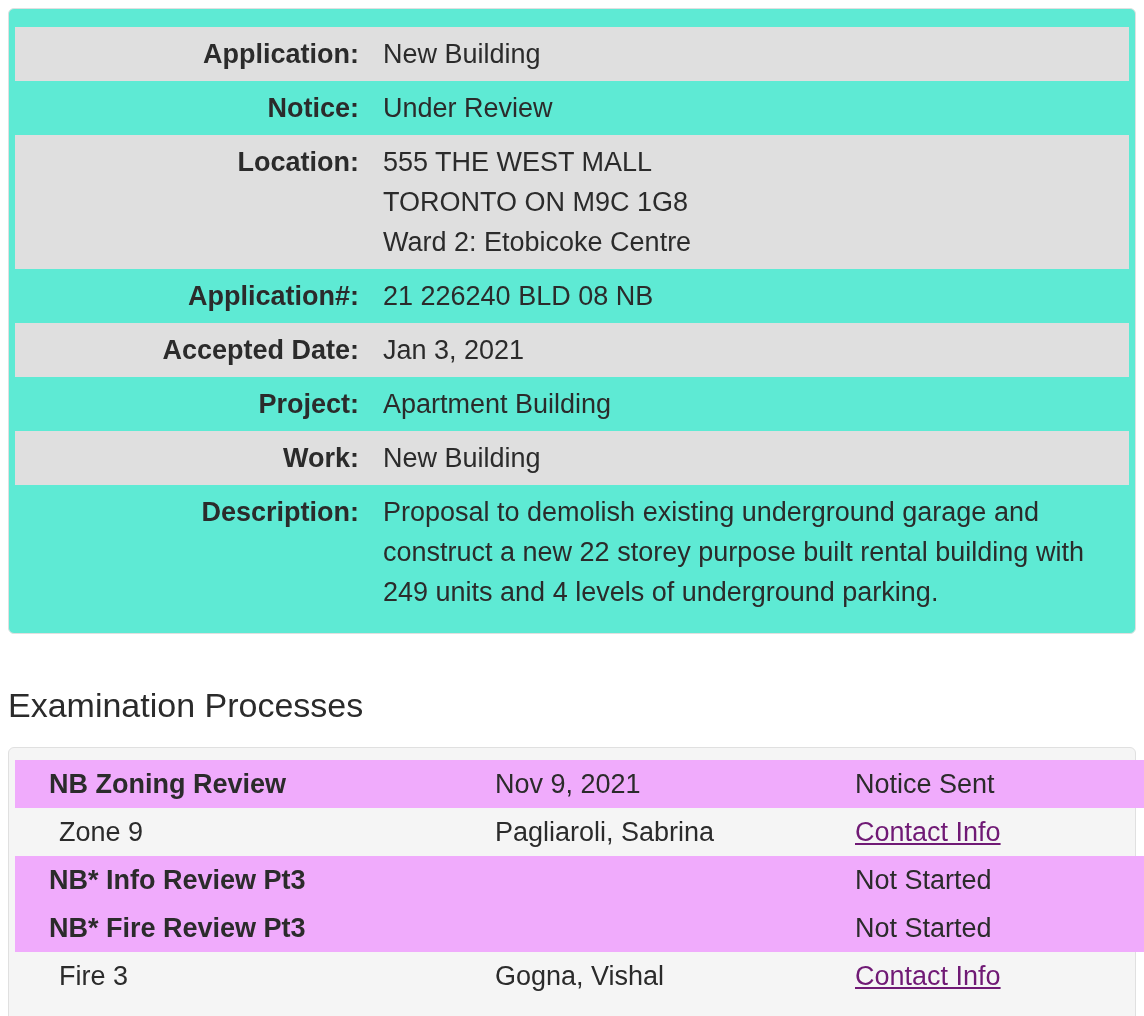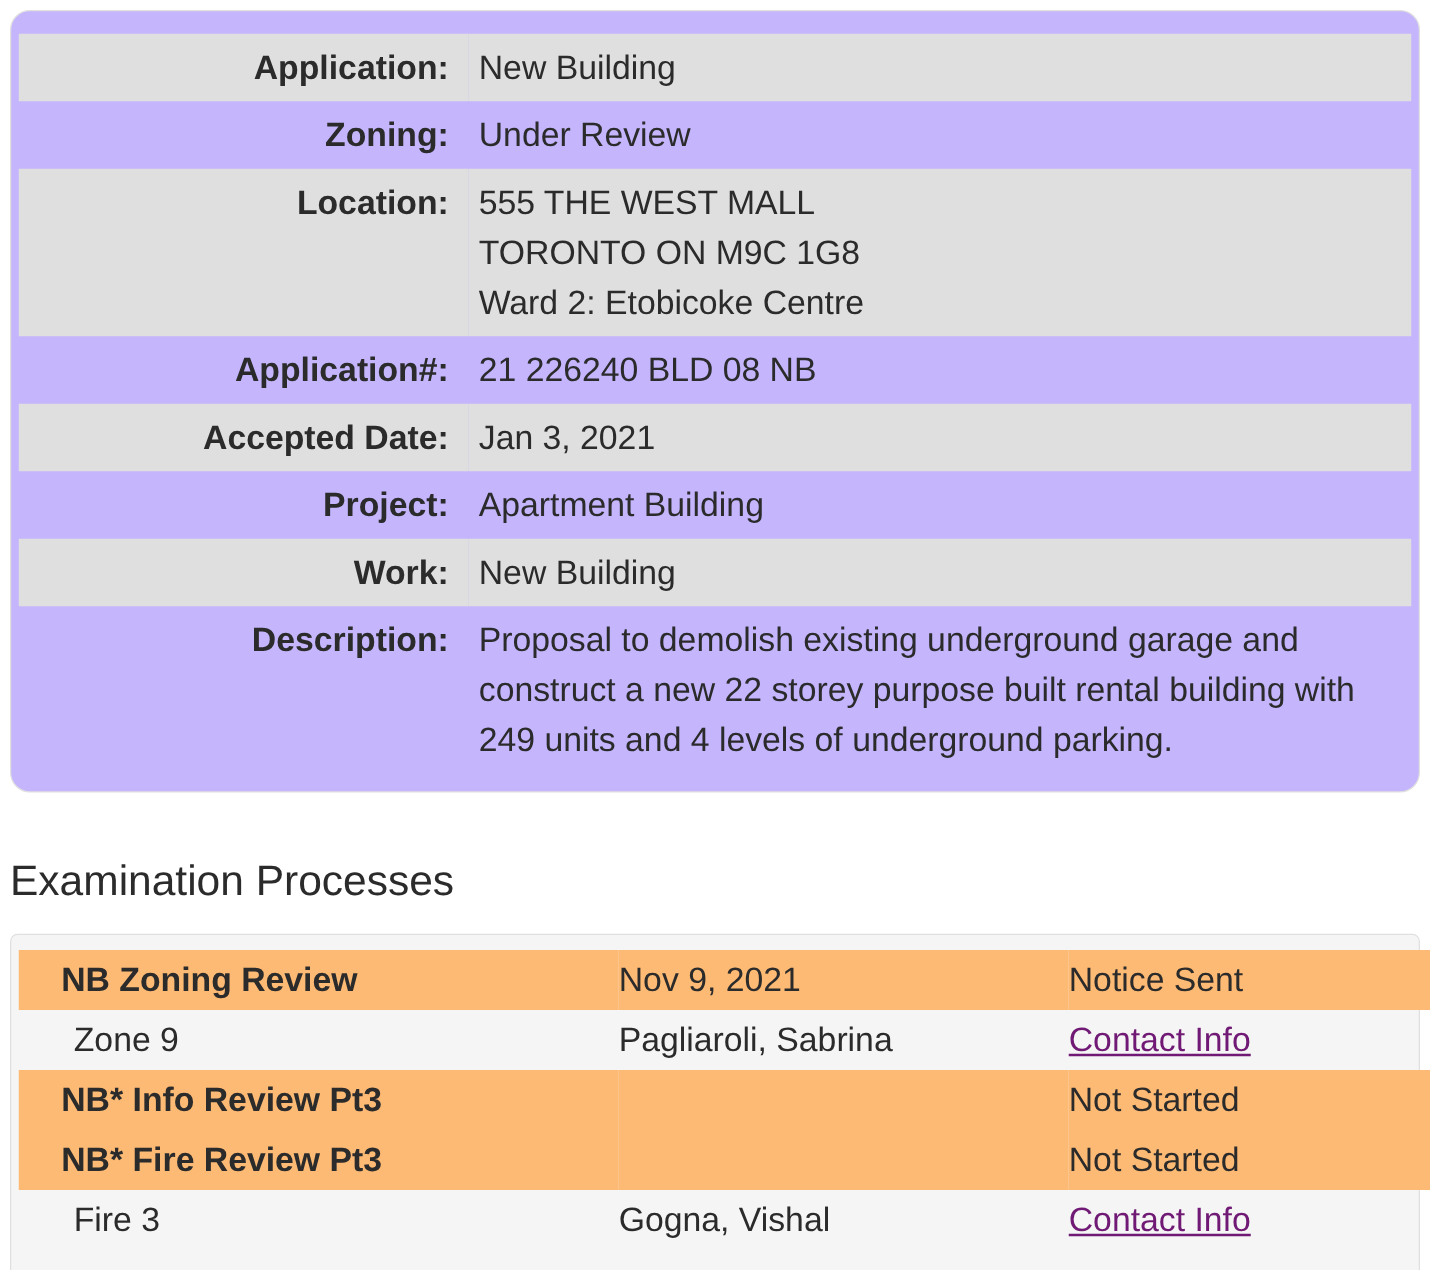--- a/index.html
+++ b/index.html
@@ -11,23 +11,23 @@
     color: #2b2b2b;
   }
   body {
     width: 1144px;
     min-height: 1016px;
     padding: 8px 0 0 0;
   }
 
   .panel {
     margin: 0 8px;
-    background: #c4b5fd;
+    background: #5eead4;
     border: 1px solid #e0e0e0;
-    border-radius: 16px;
+    border-radius: 6px;
     padding: 18px 6px 14px 6px;
   }
 
   .detail-table {
     width: 100%;
     border-collapse: collapse;
   }
   .detail-table tr.shaded td { background: #dfdfdf; }
   .detail-table td {
     padding: 7px 0;
@@ -66,21 +66,21 @@
     width: 100%;
     border-collapse: collapse;
     table-layout: fixed;
   }
   .proc-table td {
     font-size: 27px;
     line-height: 34px;
     padding: 7px 0;
     vertical-align: top;
   }
-  .proc-table tr.shaded td { background: #fdba74; margin-left: 20px; }
+  .proc-table tr.shaded td { background: #f0abfc; margin-left: 20px; }
   .proc-table td.c1 { width: 480px; padding-left: 28px; }
   .proc-table td.c2 { width: 360px; }
   .proc-table td.c3 { width: 290px; }
   .proc-table tr.head td.c1 { font-weight: bold; padding-left: 34px; }
   .proc-table tr.sub td.c1 { padding-left: 44px; }
   .proc-table td.c3 a {
     color: #701a75;
     text-decoration: underline;
   }
   .proc-table td.c3 span.plain { color: #2b2b2b; }
@@ -91,21 +91,21 @@
 <div class="panel">
   <table class="detail-table">
     <tbody>
         <tr class="shaded">
           <td class="label">Application:</td>
           <td class="value">
             <span class="value-line">New Building</span>
           </td>
         </tr>
         <tr>
-          <td class="label">Zoning:</td>
+          <td class="label">Notice:</td>
           <td class="value">
             <span class="value-line">Under Review</span>
           </td>
         </tr>
         <tr class="shaded">
           <td class="label">Location:</td>
           <td class="value">
             <span class="value-line">555 THE WEST MALL</span>
             <span class="value-line">TORONTO ON M9C 1G8</span>
             <span class="value-line">Ward 2: Etobicoke Centre</span>

